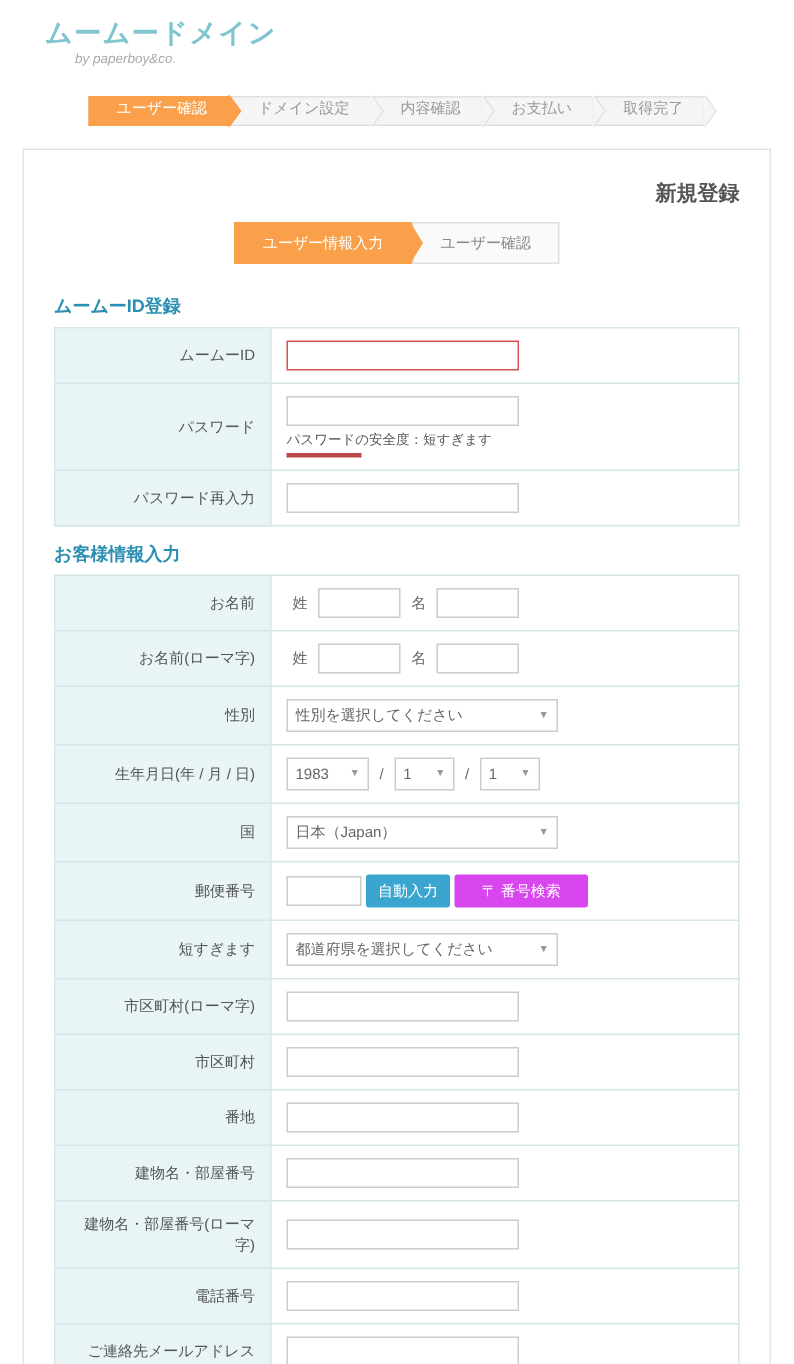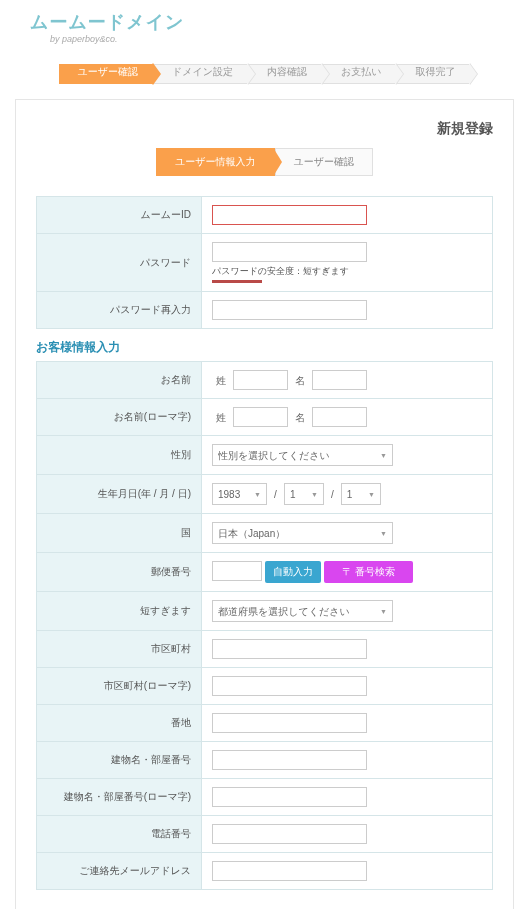--- a/index.html
+++ b/index.html
@@ -17,21 +17,21 @@
 .step.active:before { border-left-color: #faa04b; }
 .main-box { border: 1px solid #e5e5e5; margin: 0 15px; padding: 20px 20px 30px; }
 .page-title { text-align: right; font-size: 14px; font-weight: bold; color: #555; }
 .subsection-steps { display: flex; justify-content: center; margin: 10px auto 20px; }
 .sub-step { position: relative; padding: 6px 18px; font-size: 10px; border: 1px solid #e0e0e0; background: #fafafa; color: #888; }
 .sub-step.active { background: #faa04b; color: #fff; border-color: #faa04b; }
 .sub-step.active:after { content:''; position:absolute; right:-8px; top:50%; transform:translateY(-50%); border-left:8px solid #faa04b; border-top:13px solid transparent; border-bottom:13px solid transparent; z-index:2;}
 .section-title { color: #2a8fb3; font-size: 12px; font-weight: bold; margin: 10px 0 5px; }
 .form-table { width: 100%; border-collapse: collapse; border: 1px solid #d5e5e8; }
 .form-table td { border: 1px solid #d5e5e8; padding: 8px 10px; vertical-align: middle; }
-.form-table .label-cell { background: #e8f4f6; width: 165px; text-align: right; font-size: 10px; color: #555; }
+.form-table .label-cell { background: #e8f4f6; width: 144px; text-align: right; font-size: 10px; color: #555; }
 .form-table .input-cell { background: #fff; }
 input[type=text], input[type=password] { border: 1px solid #ccc; padding: 3px 5px; font-size: 11px; width: 155px; height: 20px; }
 input.err { border: 1px solid #d9534f; }
 .pw-msg { font-size: 9px; color: #555; margin-top: 3px; }
 .pw-bar { height: 3px; background: #b94a48; width: 50px; margin-top: 2px; }
 .inline-label { font-size: 10px; color: #666; margin: 0 4px; }
 .small-input { width: 55px !important; }
 select { border: 1px solid #ccc; padding: 2px 5px; font-size: 10px; height: 22px; background:#fff; color:#666; width: 181px; }
 .sel-small { width: 55px; }
 .btn-blue { background: #3aa6d0; color: #fff; border: none; padding: 4px 8px; font-size: 10px; border-radius: 2px; cursor: pointer; }
@@ -58,20 +58,21 @@
   </div>
 
   <div class="main-box">
     <div class="page-title">新規登録</div>
 
     <div class="subsection-steps">
       <div class="sub-step active">ユーザー情報入力</div>
       <div class="sub-step">ユーザー確認</div>
     </div>
 
+    <div class="section-title">ムームーID登録</div>
     <table class="form-table">
       <tbody>
           <tr>
         <td class="label-cell">ムームーID</td>
         <td class="input-cell"><input type="text" class="err" style=""></td>
       </tr>
       <tr>
         <td class="label-cell">パスワード</td>
         <td class="input-cell">
           <input type="password" style="">
@@ -137,25 +138,25 @@
           <button class="btn-red">〒 番号検索</button>
         </td>
       </tr>
       <tr>
         <td class="label-cell">短すぎます</td>
         <td class="input-cell">
           <span class="sel-arrow"><select><option>都道府県を選択してください</option></select></span>
         </td>
       </tr>
       <tr>
-        <td class="label-cell">市区町村</td>
+        <td class="label-cell">市区町村(ローマ字)</td>
         <td class="input-cell"><input type="text" style=""></td>
       </tr>
       <tr>
-        <td class="label-cell">市区町村(ローマ字)</td>
+        <td class="label-cell">市区町村</td>
         <td class="input-cell"><input type="text" style=""></td>
       </tr>
       <tr>
         <td class="label-cell">番地</td>
         <td class="input-cell"><input type="text" style=""></td>
       </tr>
       <tr>
         <td class="label-cell">建物名・部屋番号</td>
         <td class="input-cell"><input type="text" style=""></td>
       </tr>

